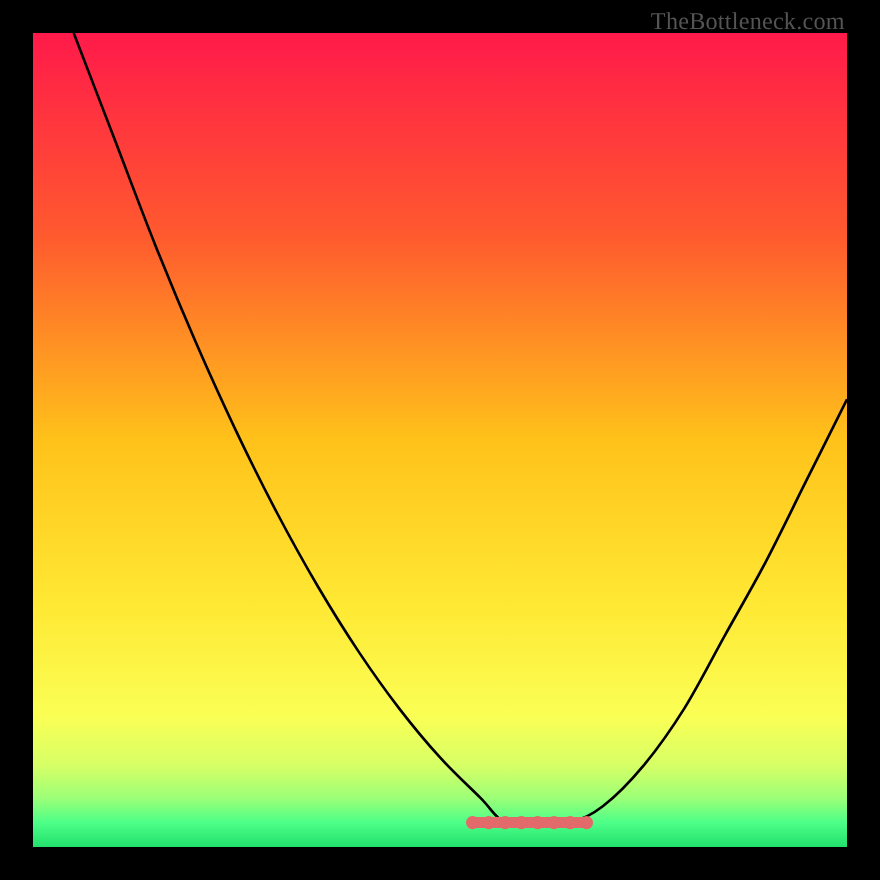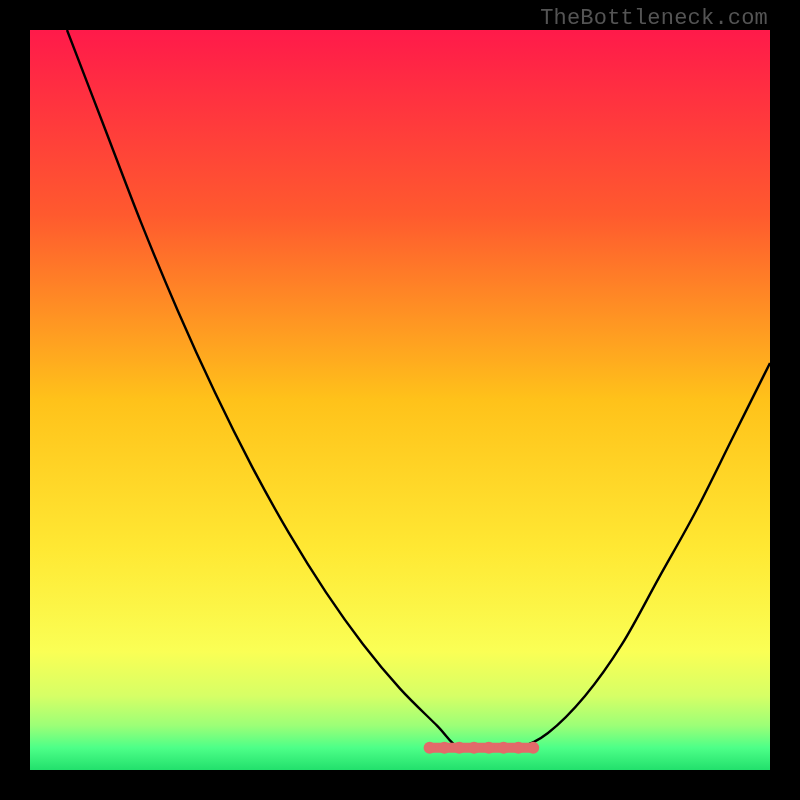--- a/index.html
+++ b/index.html
@@ -14,21 +14,21 @@
     position: absolute;
     left: 30px;
     top: 30px;
     width: 740px;
     height: 740px;
   }
   .watermark {
     position: absolute;
     top: 6px;
     right: 32px;
-    font-family: Liberation Mono, monospace;
+    font-family: Liberation Serif, serif;
     font-size: 22px;
     font-weight: 500;
     color: #545454;
     letter-spacing: 0.2px;
     user-select: none;
     text-align: center;
   }
   svg { display: block; }
 </style>
 </head>

